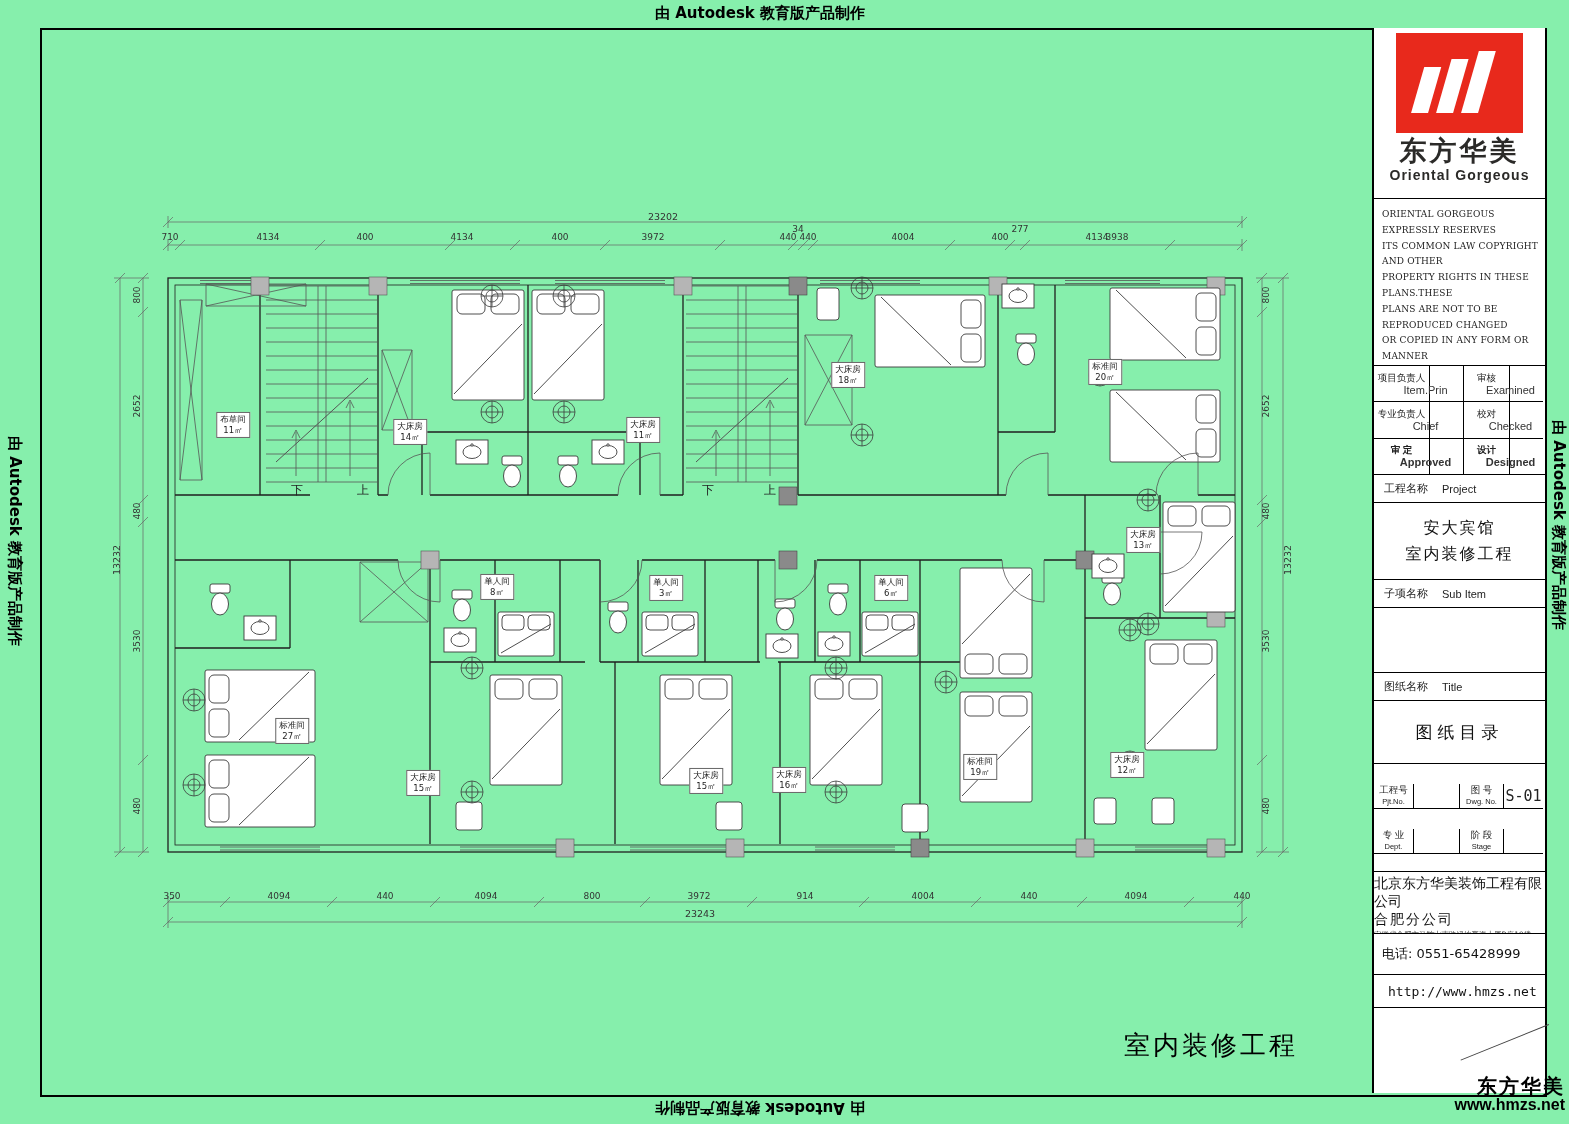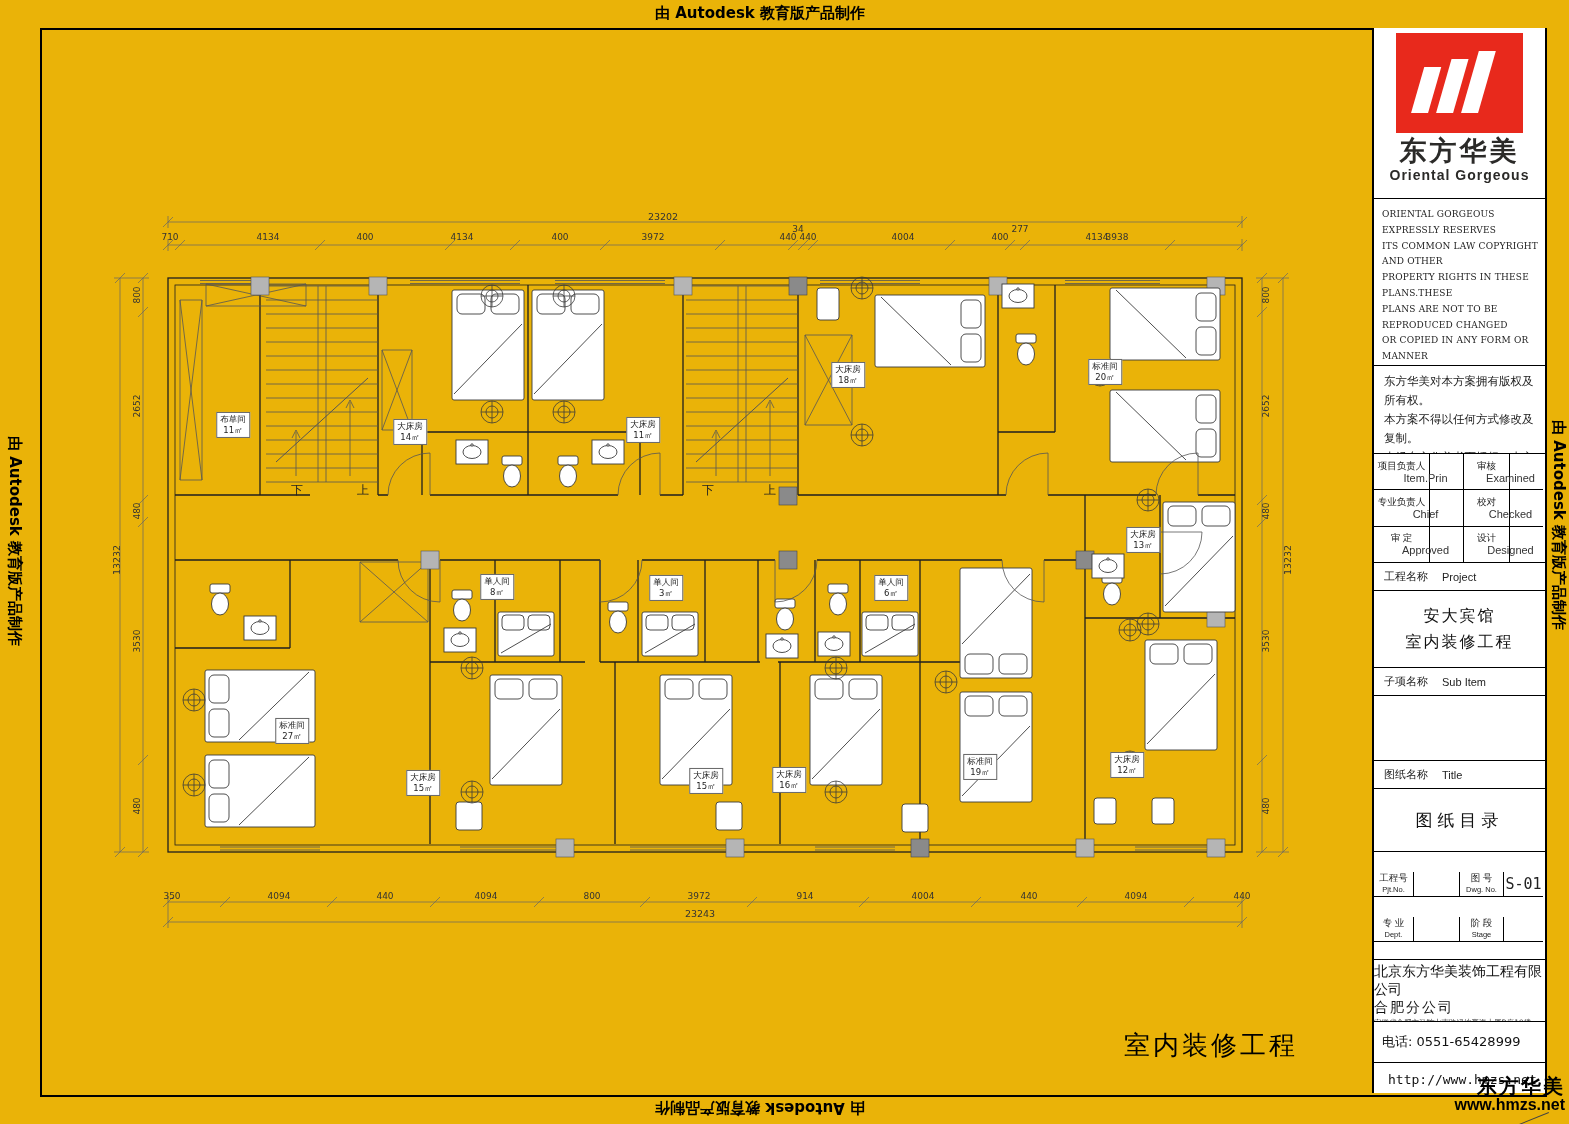--- a/index.html
+++ b/index.html
@@ -1,16 +1,16 @@
 <!DOCTYPE html>
 <html><head>
 <meta charset="utf-8">
 <style>
   html,body{margin:0;padding:0;background:#fff;}
-  #canvas{position:relative;width:1569px;height:1124px;background:#eab308;overflow:hidden;
+  #canvas{position:relative;width:1569px;height:1124px;background:#86efac;overflow:hidden;
           font-family:"Liberation Sans","DejaVu Sans",sans-serif;color:#111;}
   .wm{position:absolute;font:bold 15px "DejaVu Sans",sans-serif;color:#000;white-space:nowrap;}
   .wm-top{left:655px;top:4px;}
   .wm-bottom{left:655px;top:1098px;transform:rotate(180deg);}
   .wm-left{left:24px;top:436px;transform-origin:0 0;transform:rotate(90deg);}
   .wm-right{left:1568px;top:420px;transform-origin:0 0;transform:rotate(90deg);}
   #sheet-border{position:absolute;left:40px;top:28px;width:1503px;height:1065px;border:2px solid #000;}
   
   #overlay{position:absolute;left:0;top:0;width:100%;height:100%;pointer-events:none;}
   .dim{position:absolute;font:9px "DejaVu Sans",sans-serif;color:#333;transform:translate(-50%,-50%);white-space:nowrap;}
@@ -27,21 +27,21 @@
   .tb-logo{height:170px;text-align:center;}
   .logo-mark{width:127px;height:100px;background:#e8291c;margin:5px auto 2px auto;position:relative;}
   .logo-cn{font-size:27px;font-weight:bold;color:#2b2a28;letter-spacing:3px;line-height:32px;}
   .logo-en{font-size:14px;font-weight:bold;color:#2b2a28;letter-spacing:1px;}
   .tb-copy-en{height:158px;padding:8px 6px 0 8px;font:9px/15.8px "DejaVu Serif",serif;letter-spacing:.2px;color:#222;}
   .tb-copy-cn{height:81px;padding:6px 6px 0 10px;font:11.5px/19px "Liberation Serif","DejaVu Serif",serif;color:#222;}
   .tb-pers{height:108px;display:grid;grid-template-columns:56px 34px 46px 33px;}
   .pc{border-right:1px solid #000;border-bottom:1px solid #000;display:flex;flex-direction:column;
       align-items:center;justify-content:center;font-size:9.5px;line-height:12px;color:#222;}
   .pc:nth-child(4n){border-right:none;}
-  .pc:nth-child(n+9){border-bottom:none;}
+  .pc:nth-child(n+9){border-bottom:none;font-weight:bold;}
   .pc .en{font-size:11px;color:#333;margin-left:48px;}
   .lab-row{height:27px;display:flex;align-items:center;padding-left:10px;font-size:11px;color:#222;gap:14px;}
   .lab-row .en{font-size:11px;}
   .tb-project{height:76px;display:flex;flex-direction:column;align-items:center;justify-content:center;
               font:16px/26px "Liberation Serif","DejaVu Serif",serif;color:#111;letter-spacing:2px;}
   .tb-blank{height:64px;}
   .tb-sheetname{height:62px;display:flex;align-items:center;justify-content:center;
                 font:17px "Liberation Serif","DejaVu Serif",serif;letter-spacing:5px;color:#111;}
   .tb-grid3{height:107px;display:grid;grid-template-columns:40px 46px 44px 39px;}
   .gc{border-right:1px solid #000;border-bottom:1px solid #000;display:flex;flex-direction:column;
@@ -447,25 +447,20 @@
     </div>
 
     <div class="sec tb-copy-en" id="copyEn">
         <div>ORIENTAL GORGEOUS EXPRESSLY RESERVES</div>
         <div>ITS COMMON LAW COPYRIGHT AND OTHER</div>
         <div>PROPERTY RIGHTS IN THESE PLANS.THESE</div>
         <div>PLANS ARE NOT TO BE REPRODUCED CHANGED</div>
         <div>OR COPIED IN ANY FORM OR MANNER</div>
         <div>WHATSOEVER,NOR ARE THEY TO BE ASSIGNED</div>
       </div>
-    <div class="sec tb-copy-cn" id="copyCn">
-        <div>东方华美对本方案拥有版权及所有权。</div>
-        <div>本方案不得以任何方式修改及复制。</div>
-        <div>未经东方华美书面授权，本方案不得向</div>
-      </div>
 
     <div class="sec tb-pers">
       <div class="pc">
           <span>项目负责人</span>
           <span class="en">Item.Prin</span>
         </div>
       <div class="pc"></div>
       <div class="pc">
           <span>审核</span>
           <span class="en">Examined</span>

